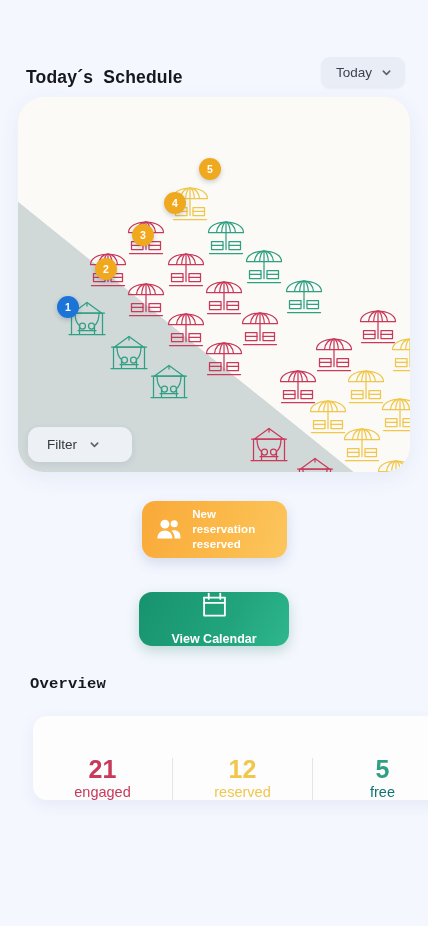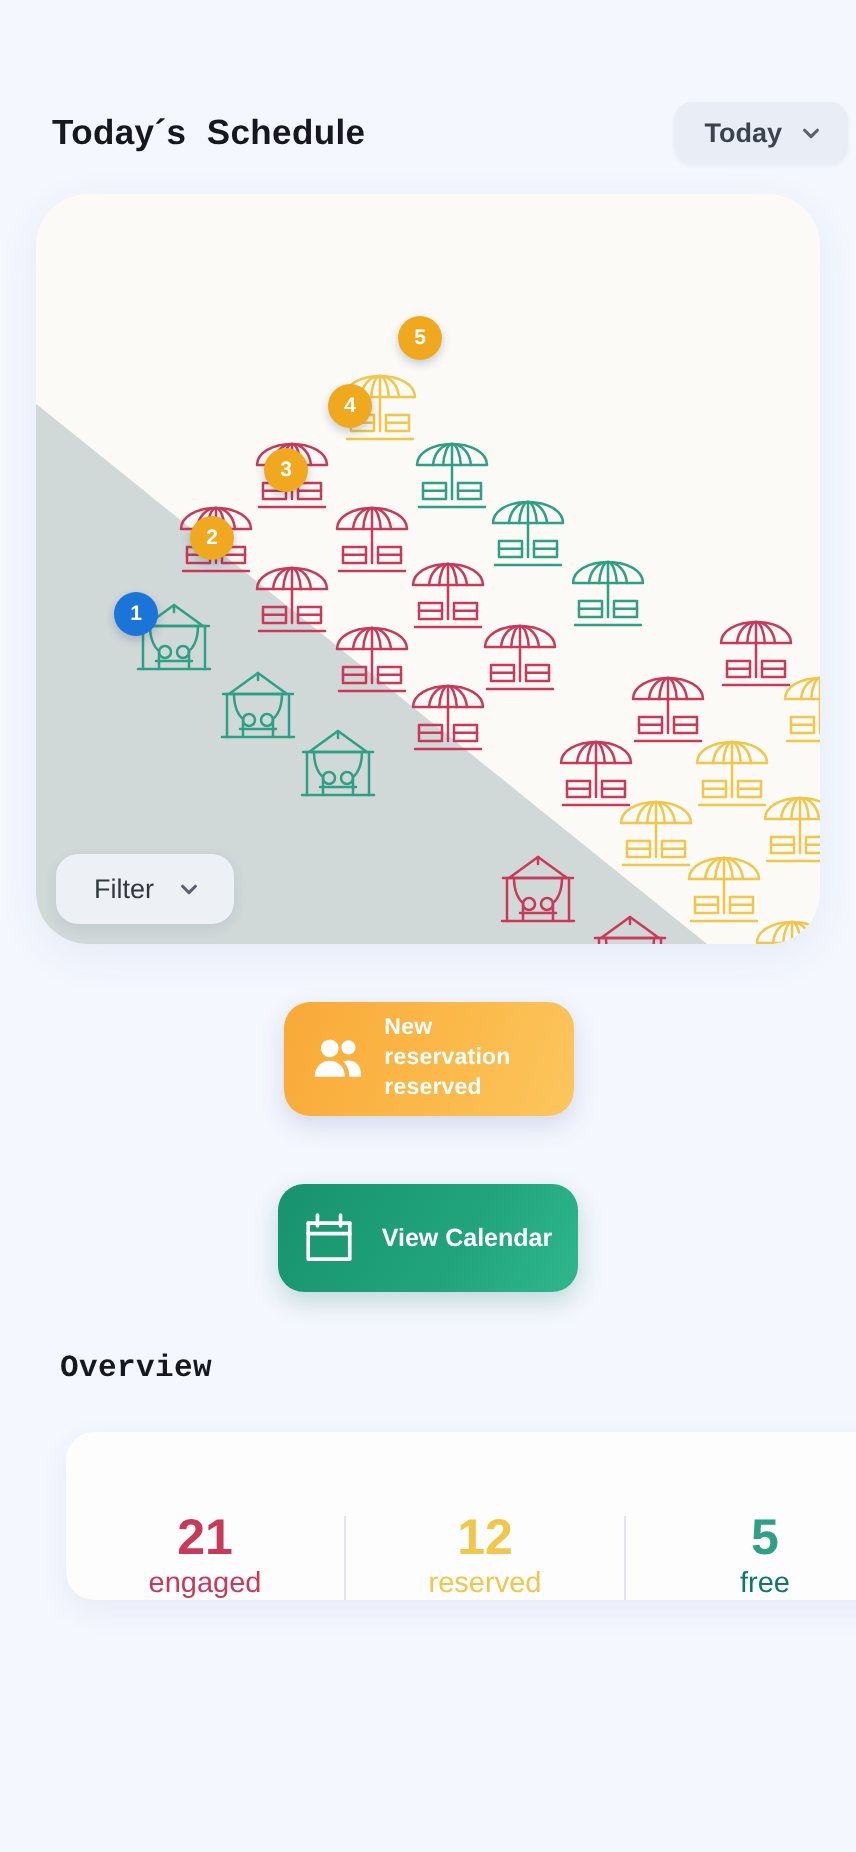--- a/index.html
+++ b/index.html
@@ -7,35 +7,35 @@
     width:428px; height:926px;
     background:#F4F7FE;
     font-family:"Liberation Sans", sans-serif;
     overflow:hidden;
   }
   .screen { position:relative; width:428px; height:926px; background:#F4F7FE; }
 
   
   .header {
     position:absolute; left:0; top:44px; width:428px; height:44px;
-    display:flex; align-items:center; justify-content:space-between;
-    padding:0 4px 0 26px;
+    display:flex; align-items:flex-end; justify-content:space-between;
+    padding:0 23px 0 26px;
     gap:16px;
   }
   .page-title {
     font-size:17.5px; font-weight:600; color:#16181D;
     letter-spacing:.2px; white-space:pre;
   }
   .today-pill {
     display:flex; align-items:center; gap:9px;
     background:#E9EDF5; border-radius:9px;
     padding:8px 13px 8px 15px;
     box-shadow:0 1px 2px rgba(40,60,110,.05);
   }
-  .today-pill span { font-size:13.5px; color:#3C4250; font-weight:700; }
+  .today-pill span { font-size:13.5px; color:#3C4250; font-weight:400; }
   .chev { width:11px; height:11px; flex:none; }
   .chev path { fill:none; stroke:#5A6270; stroke-width:1.7; stroke-linecap:round; stroke-linejoin:round; }
 
   
   .map-wrap {
     position:absolute; left:18px; top:97px; width:392px; height:375px;
     border-radius:26px; overflow:hidden;
     background:#FBFAF6;
     box-shadow:0 6px 22px rgba(45,70,130,.07);
   }
@@ -48,21 +48,21 @@
   .icon-node svg { display:block; overflow:visible; }
   .pin {
     position:absolute; width:22px; height:22px; border-radius:50%;
     display:flex; align-items:center; justify-content:center;
     color:#fff; font-size:10.5px; font-weight:700;
     box-shadow:0 2px 5px rgba(20,40,80,.22);
   }
   .filter-btn {
     position:absolute; left:10px; bottom:10px;
     display:flex; align-items:center; gap:12px;
-    background:#EDF0F5; border-radius:11px; padding:10px 17px 10px 19px;
+    background:#EDF0F5; border-radius:11px; padding:10px 32px 10px 19px;
     box-shadow:0 2px 7px rgba(40,60,110,.09);
   }
   .filter-btn span { font-size:13.5px; color:#32383F; }
 
   
   .actions-row {
     position:absolute; left:0; top:501px; width:428px;
     display:flex; justify-content:center; gap:4px;
   }
   .act-btn {
@@ -72,20 +72,21 @@
   }
   .act-btn .lbl { font-size:11.5px; font-weight:600; line-height:1.28; letter-spacing:.1px; }
   .btn-orange { width:145px; background:linear-gradient(110deg,#F9A938 0%,#FBB949 55%,#FCC65E 100%); }
   .btn-blue   { width:144px; background:linear-gradient(115deg,#4E8BF2 0%,#5E92F4 55%,#7FA7F7 100%); justify-content:center; }
   .calendar-row { position:absolute; left:0; top:592px; width:428px; display:flex; justify-content:center; }
   .btn-green {
     display:flex; align-items:center; justify-content:center; gap:14px;
     width:150px; height:54px; border-radius:13px; color:#fff;
     background:linear-gradient(120deg,#17936E 0%,#21A47C 60%,#2FB78C 100%);
     box-shadow:0 5px 13px rgba(30,120,95,.24);
+    flex-direction:column;
   }
   .btn-green .lbl { font-size:12.5px; font-weight:600; }
 
   
   .ov-title {
     position:absolute; left:30px; top:675px;
     font-size:15.5px; font-weight:600; color:#16181D; letter-spacing:.2px;font-family:Liberation Mono, monospace;
   }
   .ov-card {
     position:absolute; left:33px; top:716px; width:419px; height:84px;

